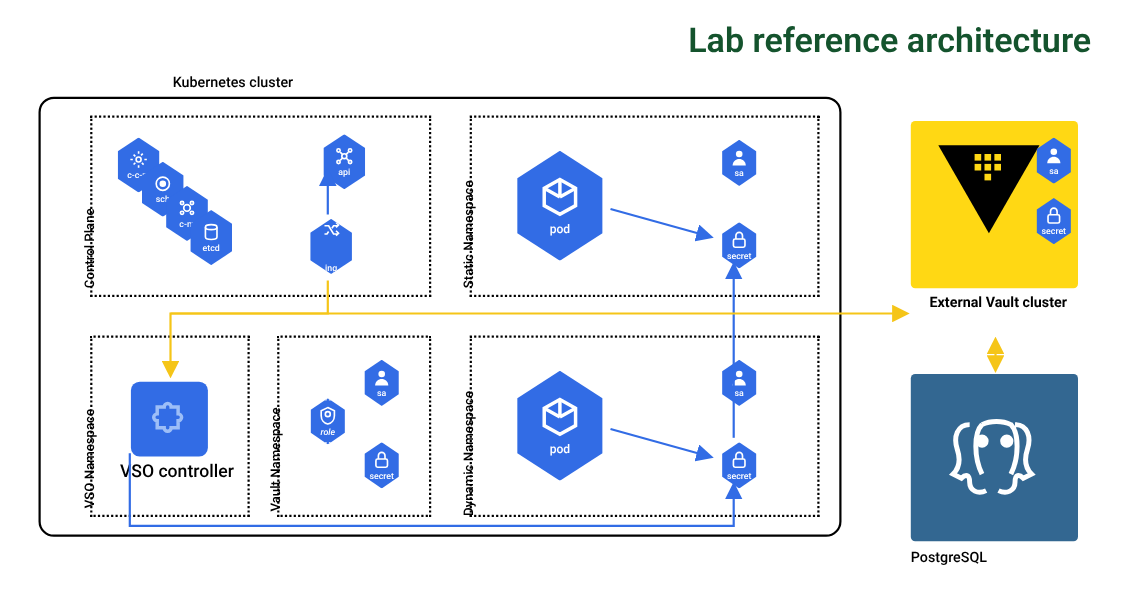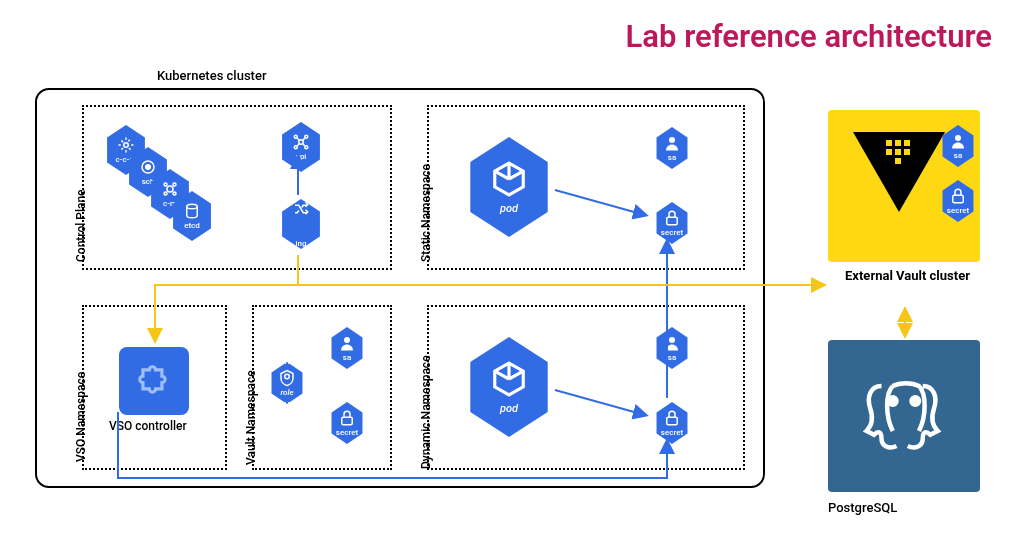--- a/index.html
+++ b/index.html
@@ -13,21 +13,21 @@
     overflow: hidden;
   }
   .title {
     position: absolute;
     top: 18px;
     left: 0;
     right: 30px;
     text-align: right;
     font-size: 31px;
     font-weight: 600;
-    color: #be185d;
+    color: #14532d;
   }
   .k8s-cluster {
     position: absolute;
     top: 88px;
     left: 35px;
     width: 730px;
     height: 400px;
     border: 2px solid #000;
     border-radius: 14px;
   }
@@ -91,21 +91,20 @@
   }
   .hex .hlabel {
     font-size: 8px;
     color: #fff;
     margin-top: 1px;
     font-weight: 500;
   }
   .hex.big {
     width: 90px;
     height: 100px;
-    font-style: italic;
   }
   .hex.big .inner-icon { width: 38px; height: 38px; }
   .hex.big .hlabel { font-size: 11px; margin-top: 4px; }
 
   
   .cp-stack { position: absolute; top: 18px; left: 20px; }
   .cp-stack .hex { position: absolute; }
 
   .vso-box {
     position: absolute;
@@ -117,21 +116,21 @@
     border-radius: 8px;
     display: flex;
     align-items: center;
     justify-content: center;
   }
   .vso-box svg { width: 38px; height: 38px; }
   .vso-caption {
     position: absolute;
     top: 112px;
     left: 25px;
-    font-size: 12px;
+    font-size: 16px;
     font-weight: 500;
   }
 
   
   .vault-ext {
     position: absolute;
     top: 110px;
     left: 828px;
     width: 152px;
     height: 152px;
@@ -242,21 +241,21 @@
         <span class="hlabel">c-m</span>
       </div>
       <div class="hex" style="top:66px;left:66px;text-align:right;">
         <svg class="inner-icon" viewBox="0 0 24 24" fill="none" stroke="#fff" stroke-width="2">
             <ellipse cx="12" cy="6" rx="7" ry="3"></ellipse>
             <path d="M5 6v12c0 1.66 3.13 3 7 3s7-1.34 7-3V6"></path>
           </svg>
         <span class="hlabel">etcd</span>
       </div>
     </div>
-    <div class="hex" style="top:15px;left:195px;">
+    <div class="hex" style="top:15px;left:207px;">
       <svg class="inner-icon" viewBox="0 0 24 24" fill="none" stroke="#fff" stroke-width="2">
           <circle cx="12" cy="12" r="3"></circle>
           <circle cx="5" cy="5" r="2"></circle>
           <circle cx="19" cy="5" r="2"></circle>
           <circle cx="5" cy="19" r="2"></circle>
           <circle cx="19" cy="19" r="2"></circle>
           <path d="M9.5 9.5L7 7m10 0l-2.5 2.5M7 17l2.5-2.5m5 0L17 17"></path>
         </svg>
       <span class="hlabel">api</span>
     </div>
@@ -298,21 +297,21 @@
     <div class="vso-box">
       <svg viewBox="0 0 24 24" fill="none" stroke="#9dbef7" stroke-width="2">
         <path d="M5 5h4a2 2 0 114 0h4v4a2 2 0 110 4v4h-4a2 2 0 11-4 0H5v-4a2 2 0 110-4V5z"></path>
       </svg>
     </div>
     <div class="vso-caption">VSO controller</div>
   </div>
 
   <div class="ns vn">
     <div class="ns-label">Vault Namespace</div>
-    <div class="hex small" style="top:55px;left:15px;border:2px dotted #fff;font-style:italic;">
+    <div class="hex small" style="top:55px;left:26px;border:2px dotted #fff;font-style:italic;">
       <svg class="inner-icon" viewBox="0 0 24 24" fill="none" stroke="#fff" stroke-width="2">
           <circle cx="12" cy="10" r="3"></circle>
           <path d="M12 2l8 4v6c0 5-3.5 9-8 10-4.5-1-8-5-8-10V6l8-4z"></path>
         </svg>
       <span class="hlabel">role</span>
     </div>
     <div class="hex small" style="top:20px;left:75px;">
       <svg class="inner-icon" viewBox="0 0 24 24" fill="#fff">
           <circle cx="12" cy="8" r="4"></circle>
           <path d="M4 22c0-5 4-8 8-8s8 3 8 8"></path>

